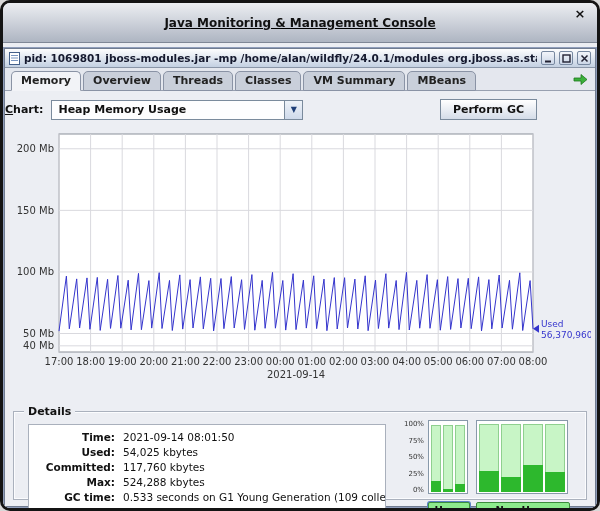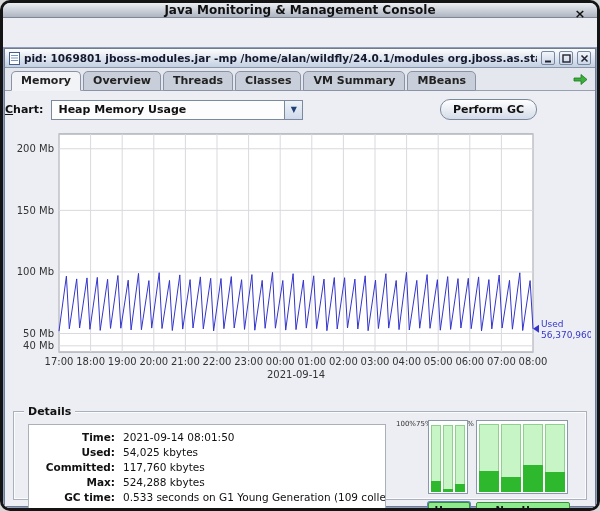--- a/index.html
+++ b/index.html
@@ -4,24 +4,24 @@
 <style>
   * { margin:0; padding:0; box-sizing:border-box; }
   body { background:#d8d8d8; font-family:"DejaVu Sans", sans-serif; }
 
   .window { position:relative; width:600px; height:511px; background:#141414;
             border-radius:10px; padding:3px; overflow:hidden; }
   .window-inner { position:relative; width:594px; height:505px; border-radius:7px;
                   overflow:hidden; background:#eceef3; }
 
   
-  .titlebar { position:absolute; left:0; top:0; right:0; height:15px;
+  .titlebar { position:absolute; left:0; top:0; right:0; height:40px;
               background:linear-gradient(#eceef2,#aeb5c2);
               border-bottom:1px solid #7f8796;
-              display:flex; align-items:center; justify-content:center; }
+              display:flex; align-items:center; justify-content:center;text-decoration:underline; }
   .titlebar .title { font-size:12px; font-weight:bold; color:#111; }
   .titlebar .close-btn { position:absolute; right:9px; top:3px; width:16px; height:16px;
               font-size:13px; font-weight:bold; color:#111; text-align:center;
               line-height:16px; cursor:default; }
 
   
   .menubar { position:absolute; left:0; top:24px; right:0; height:20px;
              background:#f6f7f9; border-bottom:1px solid #b9bfca;
              display:flex; align-items:center; padding-left:4px; }
   .menu-item { font-size:11px; font-weight:bold; color:#111; padding:2px 8px; }
@@ -63,41 +63,41 @@
   .combo-text { flex:1; font-size:11px; font-weight:bold; color:#111; padding:0 6px;
            white-space:nowrap; overflow:hidden; }
   .combo-text span { border-bottom:1px solid #555; }
   .combo-arrow { width:18px; height:100%; border-left:1px solid #7a8a9c;
            background:linear-gradient(#eef2f8,#cfdaeb); color:#1f3f77; font-size:8px;
            display:flex; align-items:center; justify-content:center; }
   .spacer { flex:1; }
   .gc-button { height:21px; padding:0 12px; margin-right:48px;
            font-family:"DejaVu Sans", sans-serif; font-size:11px; font-weight:bold; color:#111;
            background:linear-gradient(#ffffff,#d4dce8); border:1px solid #7a8a9c;
-           border-radius:10px; }
+           border-radius:0; }
 
   .chart-wrap { margin:2px 8px 0 8px; }
   .chart-wrap svg { display:block; }
   svg text { font-family:"DejaVu Sans", sans-serif; }
 
   
   .details-box { position:absolute; left:8px; right:8px; top:320px; bottom:6px;
            border:1px solid #aab1bd; box-shadow:inset 0 0 0 1px #fbfcfe;padding-left:46px; }
   .details-legend { position:absolute; left:10px; top:-7px; background:#eceef3;
            padding:0 4px; font-size:11px; font-weight:bold; color:#111; }
   .details-table { position:absolute; left:14px; top:12px; width:358px; height:100px;
            background:#ffffff; border:1px solid #a9b0bc; padding:5px 8px; overflow:hidden; }
   .drow { display:flex; font-size:10.5px; line-height:15px; color:#111; }
   .dlabel { width:78px; text-align:right; font-weight:bold; margin-right:8px; flex:none; }
   .dvalue { white-space:nowrap; }
 
   
   .gauges { position:absolute; right:10px; top:6px; width:180px; height:110px; }
   .gauge-scale { position:absolute; left:0; top:2px; width:28px; height:74px;
-           display:flex; justify-content:space-between;
+           display:flex; flex-direction:column; justify-content:space-between;
            font-size:7px; color:#333; text-align:right; }
   .gauge-box { position:absolute; top:2px; height:74px; background:#ffffff;
            border:1px solid #8899aa; display:flex; align-items:flex-end;
            gap:2px; padding:1px 2px; }
   #heap-gauge { left:32px; width:40px; }
   #nonheap-gauge { left:80px; width:92px; }
   .gbar { flex:1; position:relative; height:100%; }
   .gc { position:absolute; bottom:0; left:0; right:0; background:#c8f5c6; border:1px solid #8fd08f; }
   .gu { position:absolute; bottom:0; left:0; right:0; background:#2db82d; }
   .gauge-btn { position:absolute; top:84px; height:17px; font-family:"DejaVu Sans", sans-serif;

